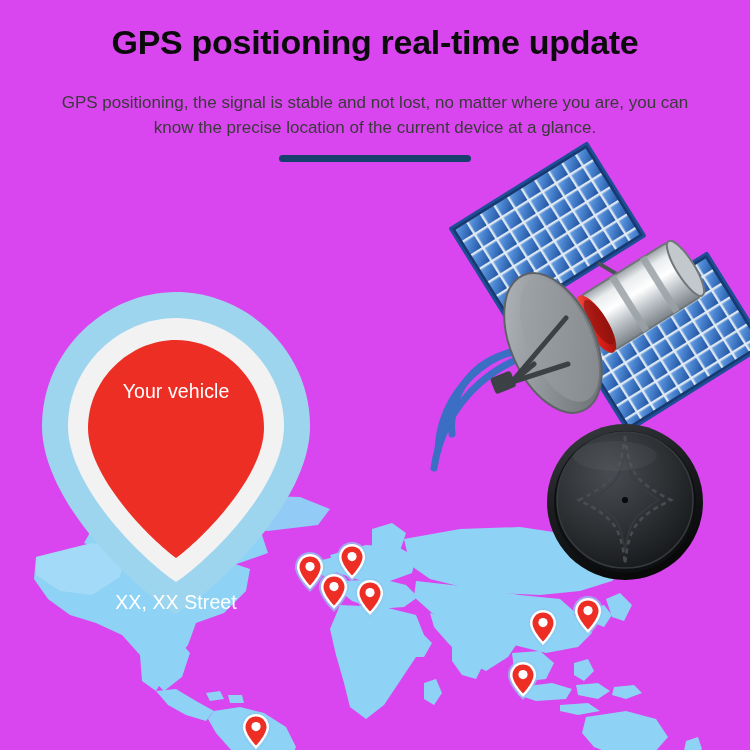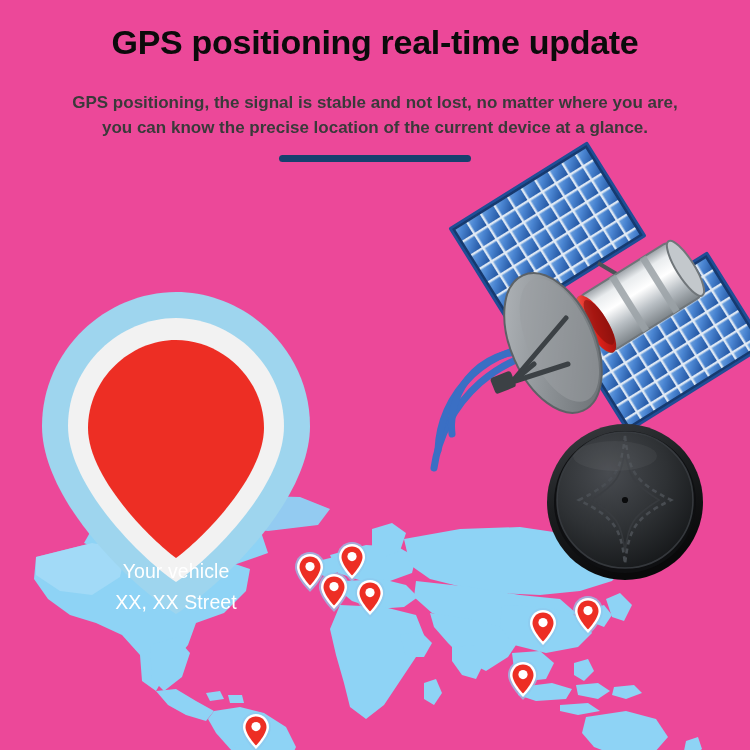--- a/index.html
+++ b/index.html
@@ -2,47 +2,47 @@
 <html><head>
 <meta charset="utf-8">
 <title>GPS positioning real-time update</title>
 <style>
   html,body{margin:0;padding:0;background:#fff;}
   body{
     width:750px;height:750px;overflow:hidden;position:relative;
     font-family:"Liberation Sans","DejaVu Sans",sans-serif;
     -webkit-font-smoothing:antialiased;
   }
-  #stage{position:absolute;left:0;top:0;width:750px;height:750px;background:#ec4899;overflow:hidden;}
+  #stage{position:absolute;left:0;top:0;width:750px;height:750px;background:#d946ef;overflow:hidden;}
 
   
   .header{position:absolute;left:0;top:0;width:750px;text-align:center;}
   .title{
     margin:0;padding:0;font-size:34px;font-weight:bold;color:#0b0b0b;
     letter-spacing:-0.3px;line-height:1.1;position:absolute;left:0;top:24px;width:750px;
   }
   .subtitle{
     position:absolute;left:50%;transform:translateX(-50%);top:74px;width:640px;
-    font-size:17px;font-weight:bold;color:#3a3a3a;line-height:1.45;text-align:center;
+    font-size:17px;font-weight:normal;color:#3a3a3a;line-height:1.45;text-align:center;
   }
   .divider{
     position:absolute;left:279px;top:155px;width:192px;height:7px;
     background:#17406e;border-radius:4px;
   }
 
   
   .worldmap{position:absolute;left:0px;top:495px;width:750px;height:265px;}
   .worldmap svg{display:block;width:100%;height:100%;}
 
   
   .bigpin{position:absolute;left:26px;top:288px;width:300px;height:330px;}
   .bigpin svg{display:block;width:100%;height:100%;overflow:visible;}
   .pin-text{
     position:absolute;left:0;top:0;width:300px;height:330px;
-    display:flex;flex-direction:column;align-items:center;justify-content:flex-end;
+    display:flex;flex-direction:column;align-items:center;justify-content:space-between;
     padding-top:88px;box-sizing:border-box;pointer-events:none;
   }
   .pin-line{
     color:#ffffff;font-size:19.5px;line-height:31px;font-weight:normal;
     text-align:center;white-space:nowrap;letter-spacing:0.1px;
   }
 
   
   .satellite{position:absolute;left:448px;top:168px;width:280px;height:250px;}
   .satellite svg{display:block;width:100%;height:100%;overflow:visible;}

